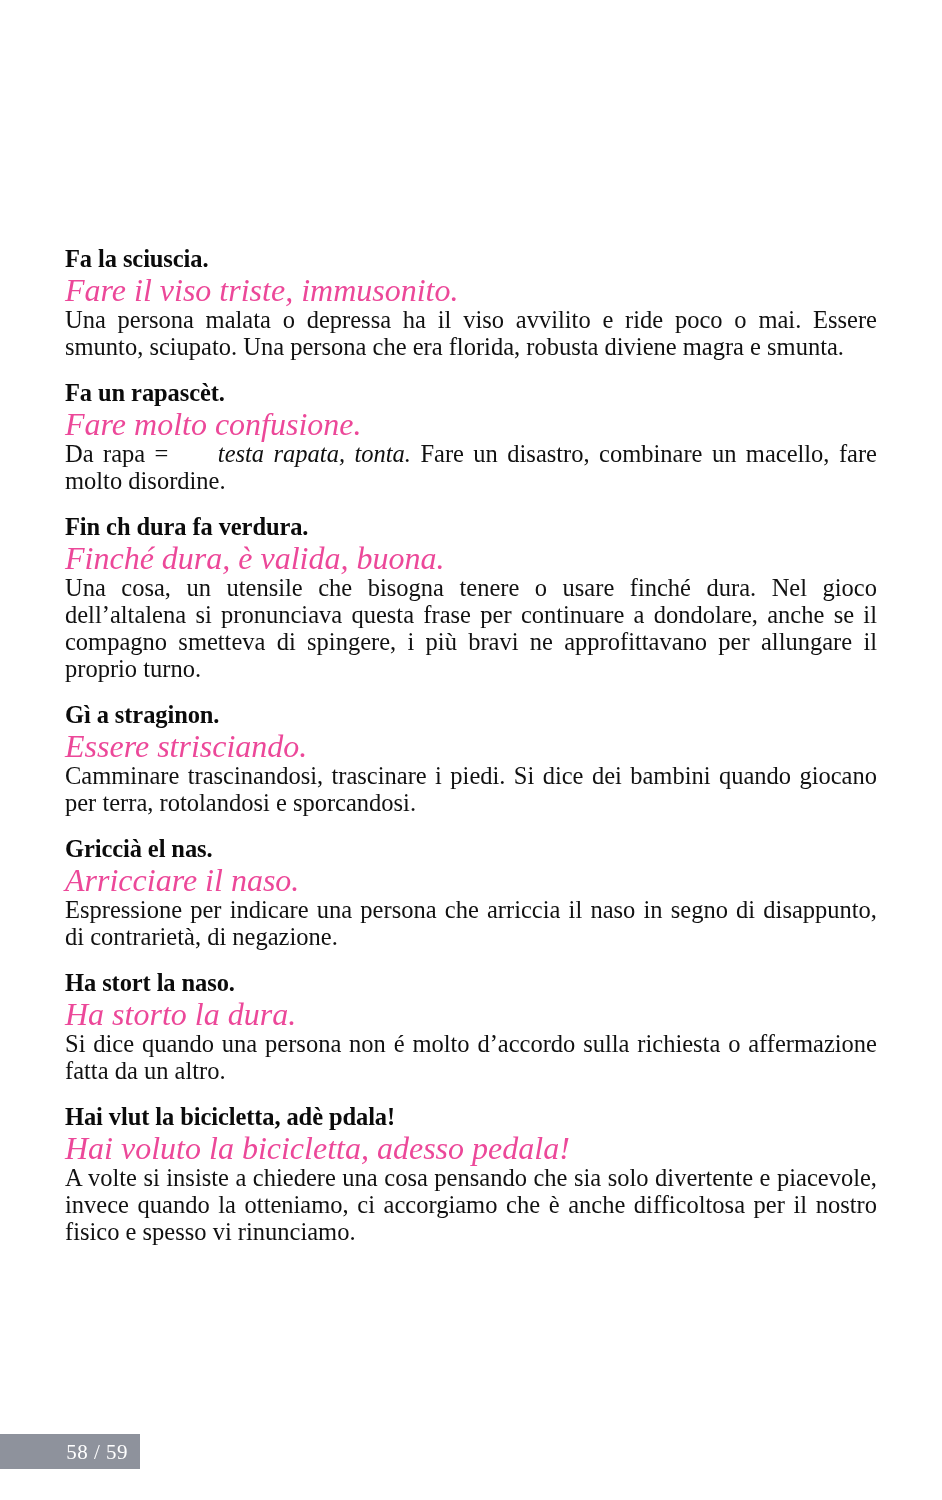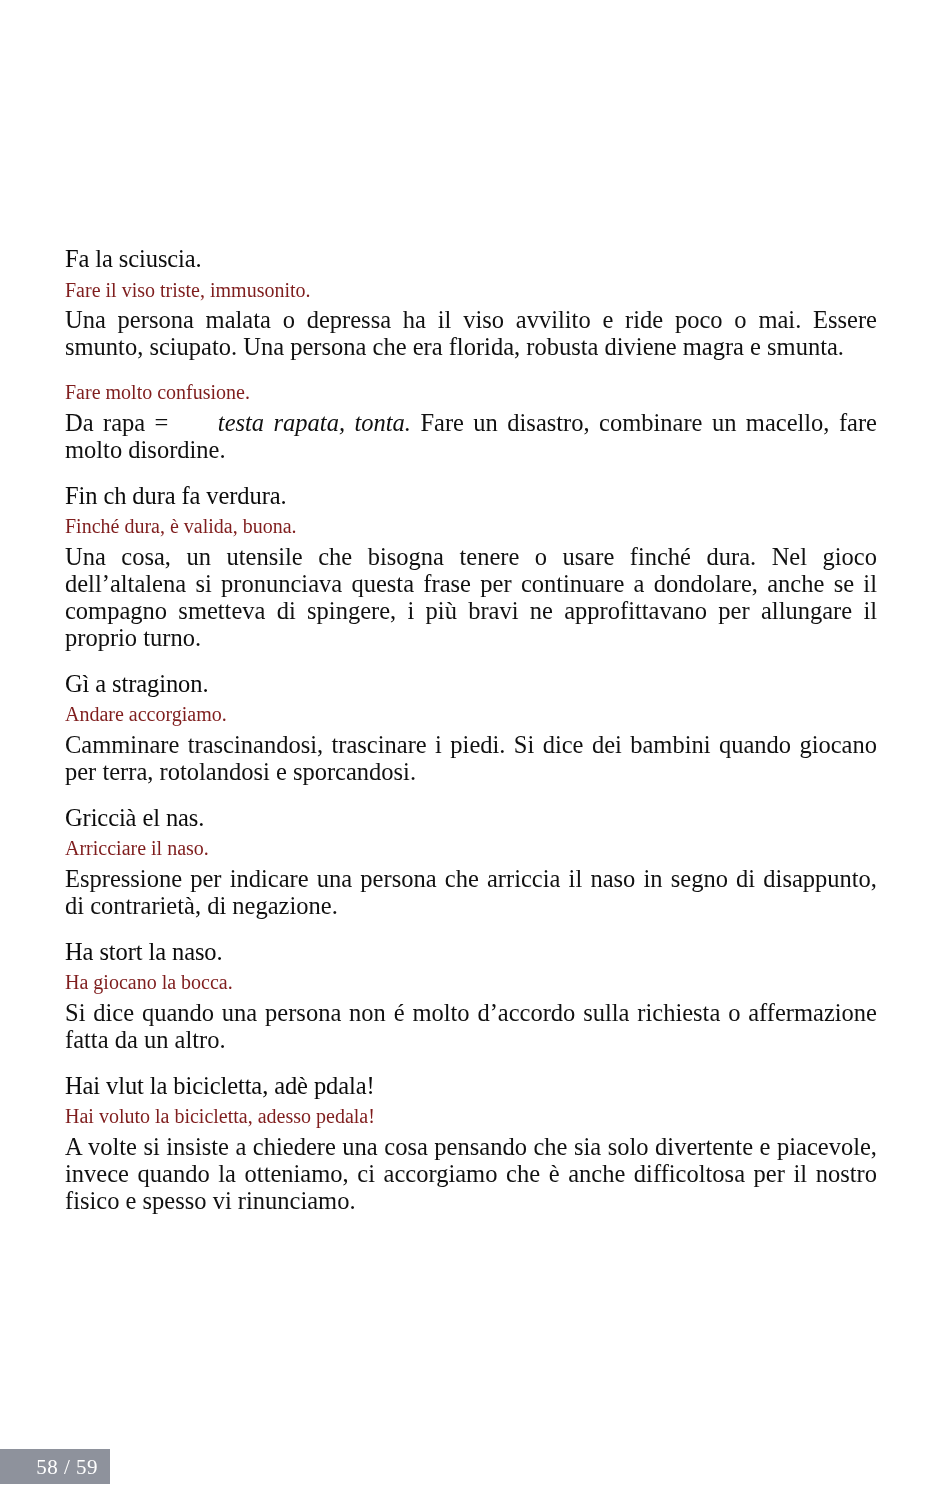--- a/index.html
+++ b/index.html
@@ -34,54 +34,54 @@
   }
 
   .entry {
     margin-bottom: 17px;
   }
   .entry:last-child {
     margin-bottom: 8px;
   }
 
   .entry-term {
-    font-weight: normal;
+    font-weight: bold;
     font-size: 24.5px;
     line-height: 31.5px;
     letter-spacing: -0.1px;
     color: #0b0b0b;
   }
 
   .entry-gloss {
-    font-size: 20px;
+    font-style: italic;
+    font-size: 32px;
     line-height: 31.5px;
-    color: #7f1d1d;
+    color: #ec4899;
   }
 
   .entry-body {
     font-size: 24.5px;
     line-height: 27px;
     text-align: justify;
     text-justify: inter-word;
     color: #111111;
     hyphens: manual;
   }
   .entry-body .it {
     font-style: italic;
     margin-left: 40px;
   }
 
   .footer-bar {
     position: absolute;
     left: 0;
     top: 1434px;
-    width: 110px;
+    width: 140px;
     height: 35px;
     background: #8e929c;
-    margin-top: 15px;
   }
   .footer-page-number {
     position: absolute;
     right: 12px;
     top: 50%;
     transform: translateY(-50%);
     color: #ffffff;
     font-size: 21px;
     line-height: 21px;
     font-family: "Liberation Serif", "DejaVu Serif", serif;
@@ -94,41 +94,42 @@
 
 <div class="page">
 
   <div class="content">
       <div class="entry">
         <div class="entry-term">Fa la sciuscia.</div>
         <div class="entry-gloss">Fare il viso triste, immusonito.</div>
         <div class="entry-body"><span>Una persona malata o depressa ha il viso avvilito e ride poco o mai. Essere smunto, sciupato. Una persona che era florida, robusta diviene magra e smunta.</span></div>
       </div>
       <div class="entry">
+        <div class="entry-term">Fa un rapascèt.</div>
         <div class="entry-gloss">Fare molto confusione.</div>
         <div class="entry-body"><span>Da rapa = </span><span class="it">testa rapata, tonta.</span><span> Fare un disastro, combinare un macello, fare molto disordine.</span></div>
       </div>
       <div class="entry">
         <div class="entry-term">Fin ch dura fa verdura.</div>
         <div class="entry-gloss">Finché dura, è valida, buona.</div>
         <div class="entry-body"><span>Una cosa, un utensile che bisogna tenere o usare finché dura. Nel gioco dell’altalena si pronunciava questa frase per continuare a dondolare, anche se il compagno smetteva di spingere, i più bravi ne approfittavano per allungare il proprio turno.</span></div>
       </div>
       <div class="entry">
         <div class="entry-term">Gì a straginon.</div>
-        <div class="entry-gloss">Andare accorgiamo.</div>
+        <div class="entry-gloss">Essere strisciando.</div>
         <div class="entry-body"><span>Camminare trascinandosi, trascinare i piedi. Si dice dei bambini quando giocano per terra, rotolandosi e sporcandosi.</span></div>
       </div>
       <div class="entry">
         <div class="entry-term">Griccià el nas.</div>
         <div class="entry-gloss">Arricciare il naso.</div>
         <div class="entry-body"><span>Espressione per indicare una persona che arriccia il naso in segno di disappunto, di contrarietà, di negazione.</span></div>
       </div>
       <div class="entry">
         <div class="entry-term">Ha stort la naso.</div>
-        <div class="entry-gloss">Ha giocano la bocca.</div>
+        <div class="entry-gloss">Ha storto la dura.</div>
         <div class="entry-body"><span>Si dice quando una persona non é molto d’accordo sulla richiesta o affermazione fatta da un altro.</span></div>
       </div>
       <div class="entry">
         <div class="entry-term">Hai vlut la bicicletta, adè pdala!</div>
         <div class="entry-gloss">Hai voluto la bicicletta, adesso pedala!</div>
         <div class="entry-body"><span>A volte si insiste a chiedere una cosa pensando che sia solo divertente e piacevole, invece quando la otteniamo, ci accorgiamo che è anche difficoltosa per il nostro fisico e spesso vi rinunciamo.</span></div>
       </div>
     </div>
 
   <div class="footer-bar">

